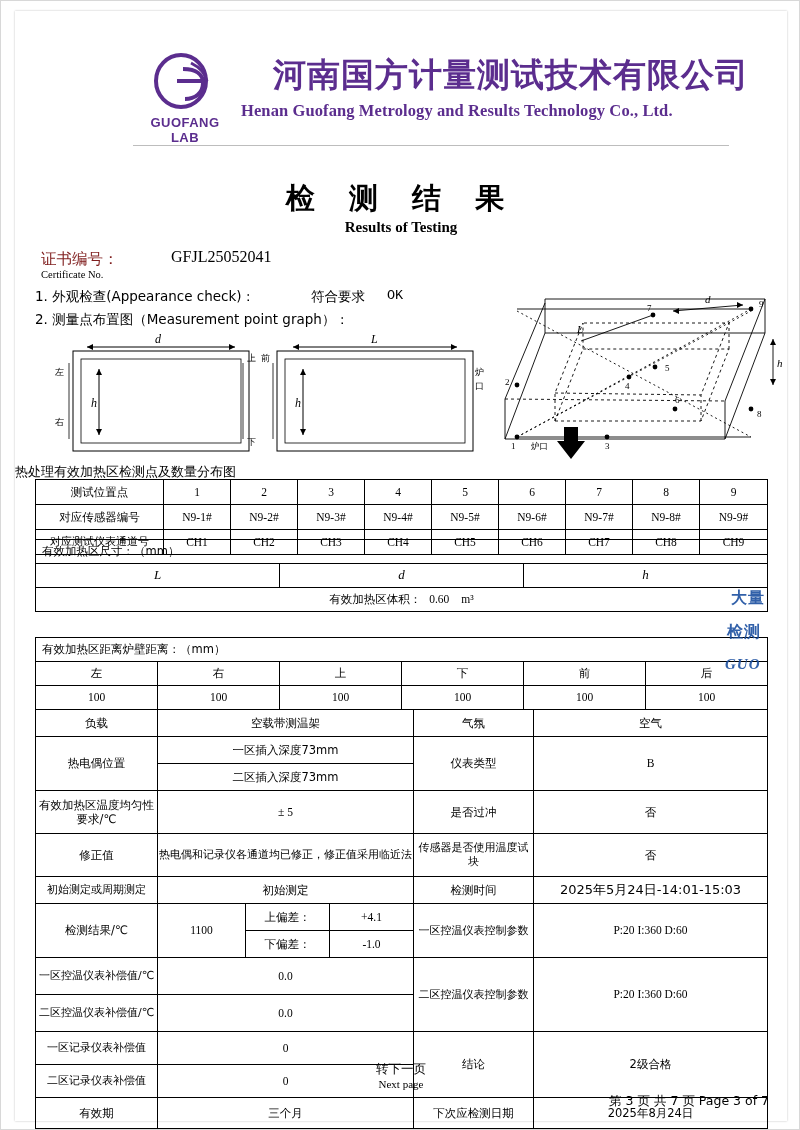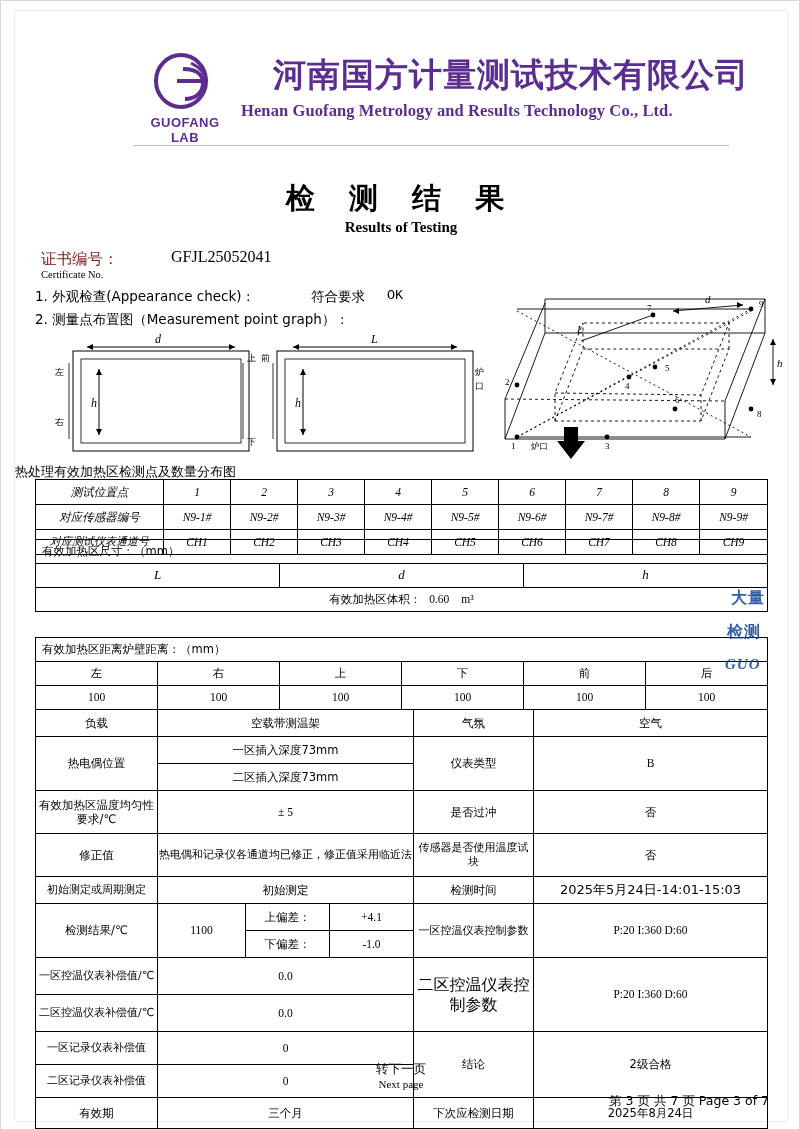--- a/index.html
+++ b/index.html
@@ -216,21 +216,21 @@
     vertical-align: middle;
     padding: 2px 1px;
     line-height: 1.25;
   }
   .tbl {
     position: absolute;
     left: 20px;
     width: 732px;
   }
   .t-points { top: 468px; }
-  .t-points td { height: 20px; font-style: italic; }
+  .t-points td { height: 20px; }
   .t-size { top: 528px; }
   .t-size td { height: 19px; }
   .t-dist { top: 626px; }
   .t-dist td { height: 19px; }
   .t-main { top: 698px; }
   .t-main td { height: 22px; }
   .ital {
     font-family: "Liberation Serif", serif;
     font-style: italic;
     font-size: 13px;
@@ -580,21 +580,21 @@
         <td rowspan="2" style="font-size:11px">一区控温仪表控制参数</td>
         <td rowspan="2" class="lt">P:20   I:360   D:60</td>
       </tr>
       <tr>
         <td>下偏差：</td>
         <td class="lt">-1.0</td>
       </tr>
       <tr>
         <td style="height:32px; font-size:11px">一区控温仪表补偿值/℃</td>
         <td colspan="3" class="lt">0.0</td>
-        <td rowspan="2" style="font-size:16px">二区控温仪表控制参数</td>
+        <td rowspan="2" style="font-size:11px">二区控温仪表控制参数</td>
         <td rowspan="2" class="lt">P:20   I:360   D:60</td>
       </tr>
       <tr>
         <td style="height:32px; font-size:11px">二区控温仪表补偿值/℃</td>
         <td colspan="3" class="lt">0.0</td>
       </tr>
       <tr>
         <td style="height:28px; font-size:11px">一区记录仪表补偿值</td>
         <td colspan="3" class="lt">0</td>
         <td rowspan="2">结论</td>

